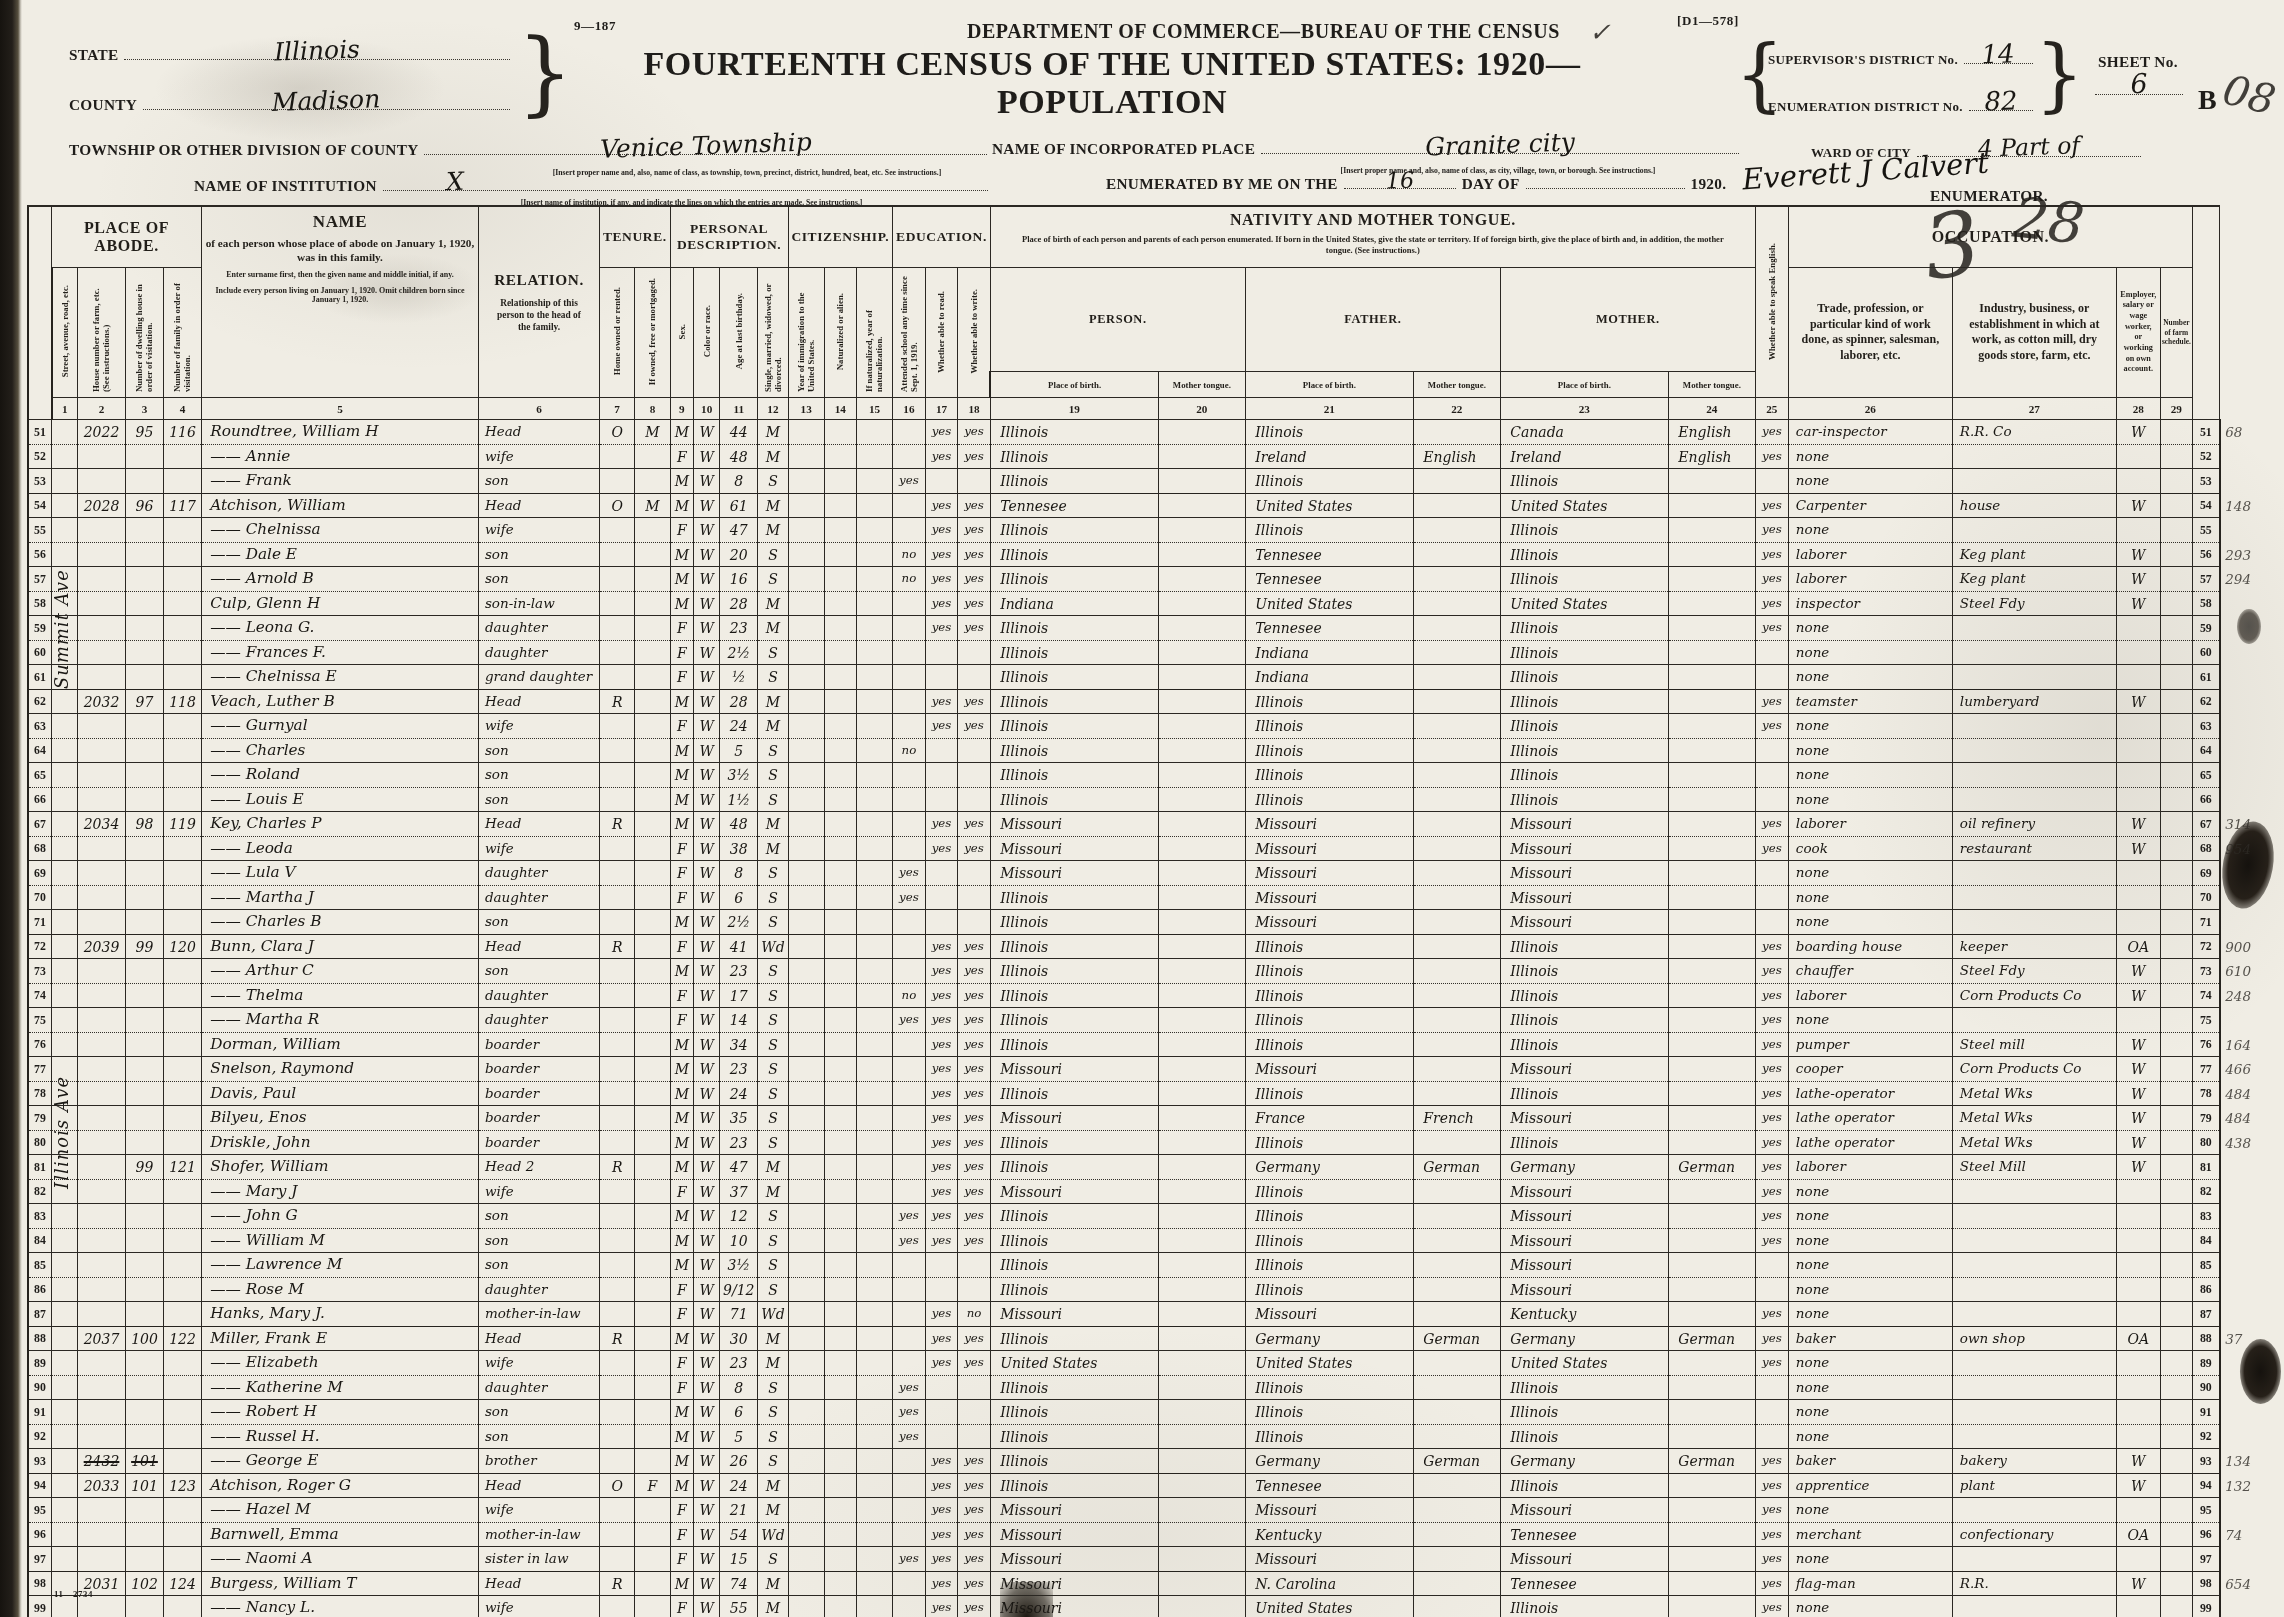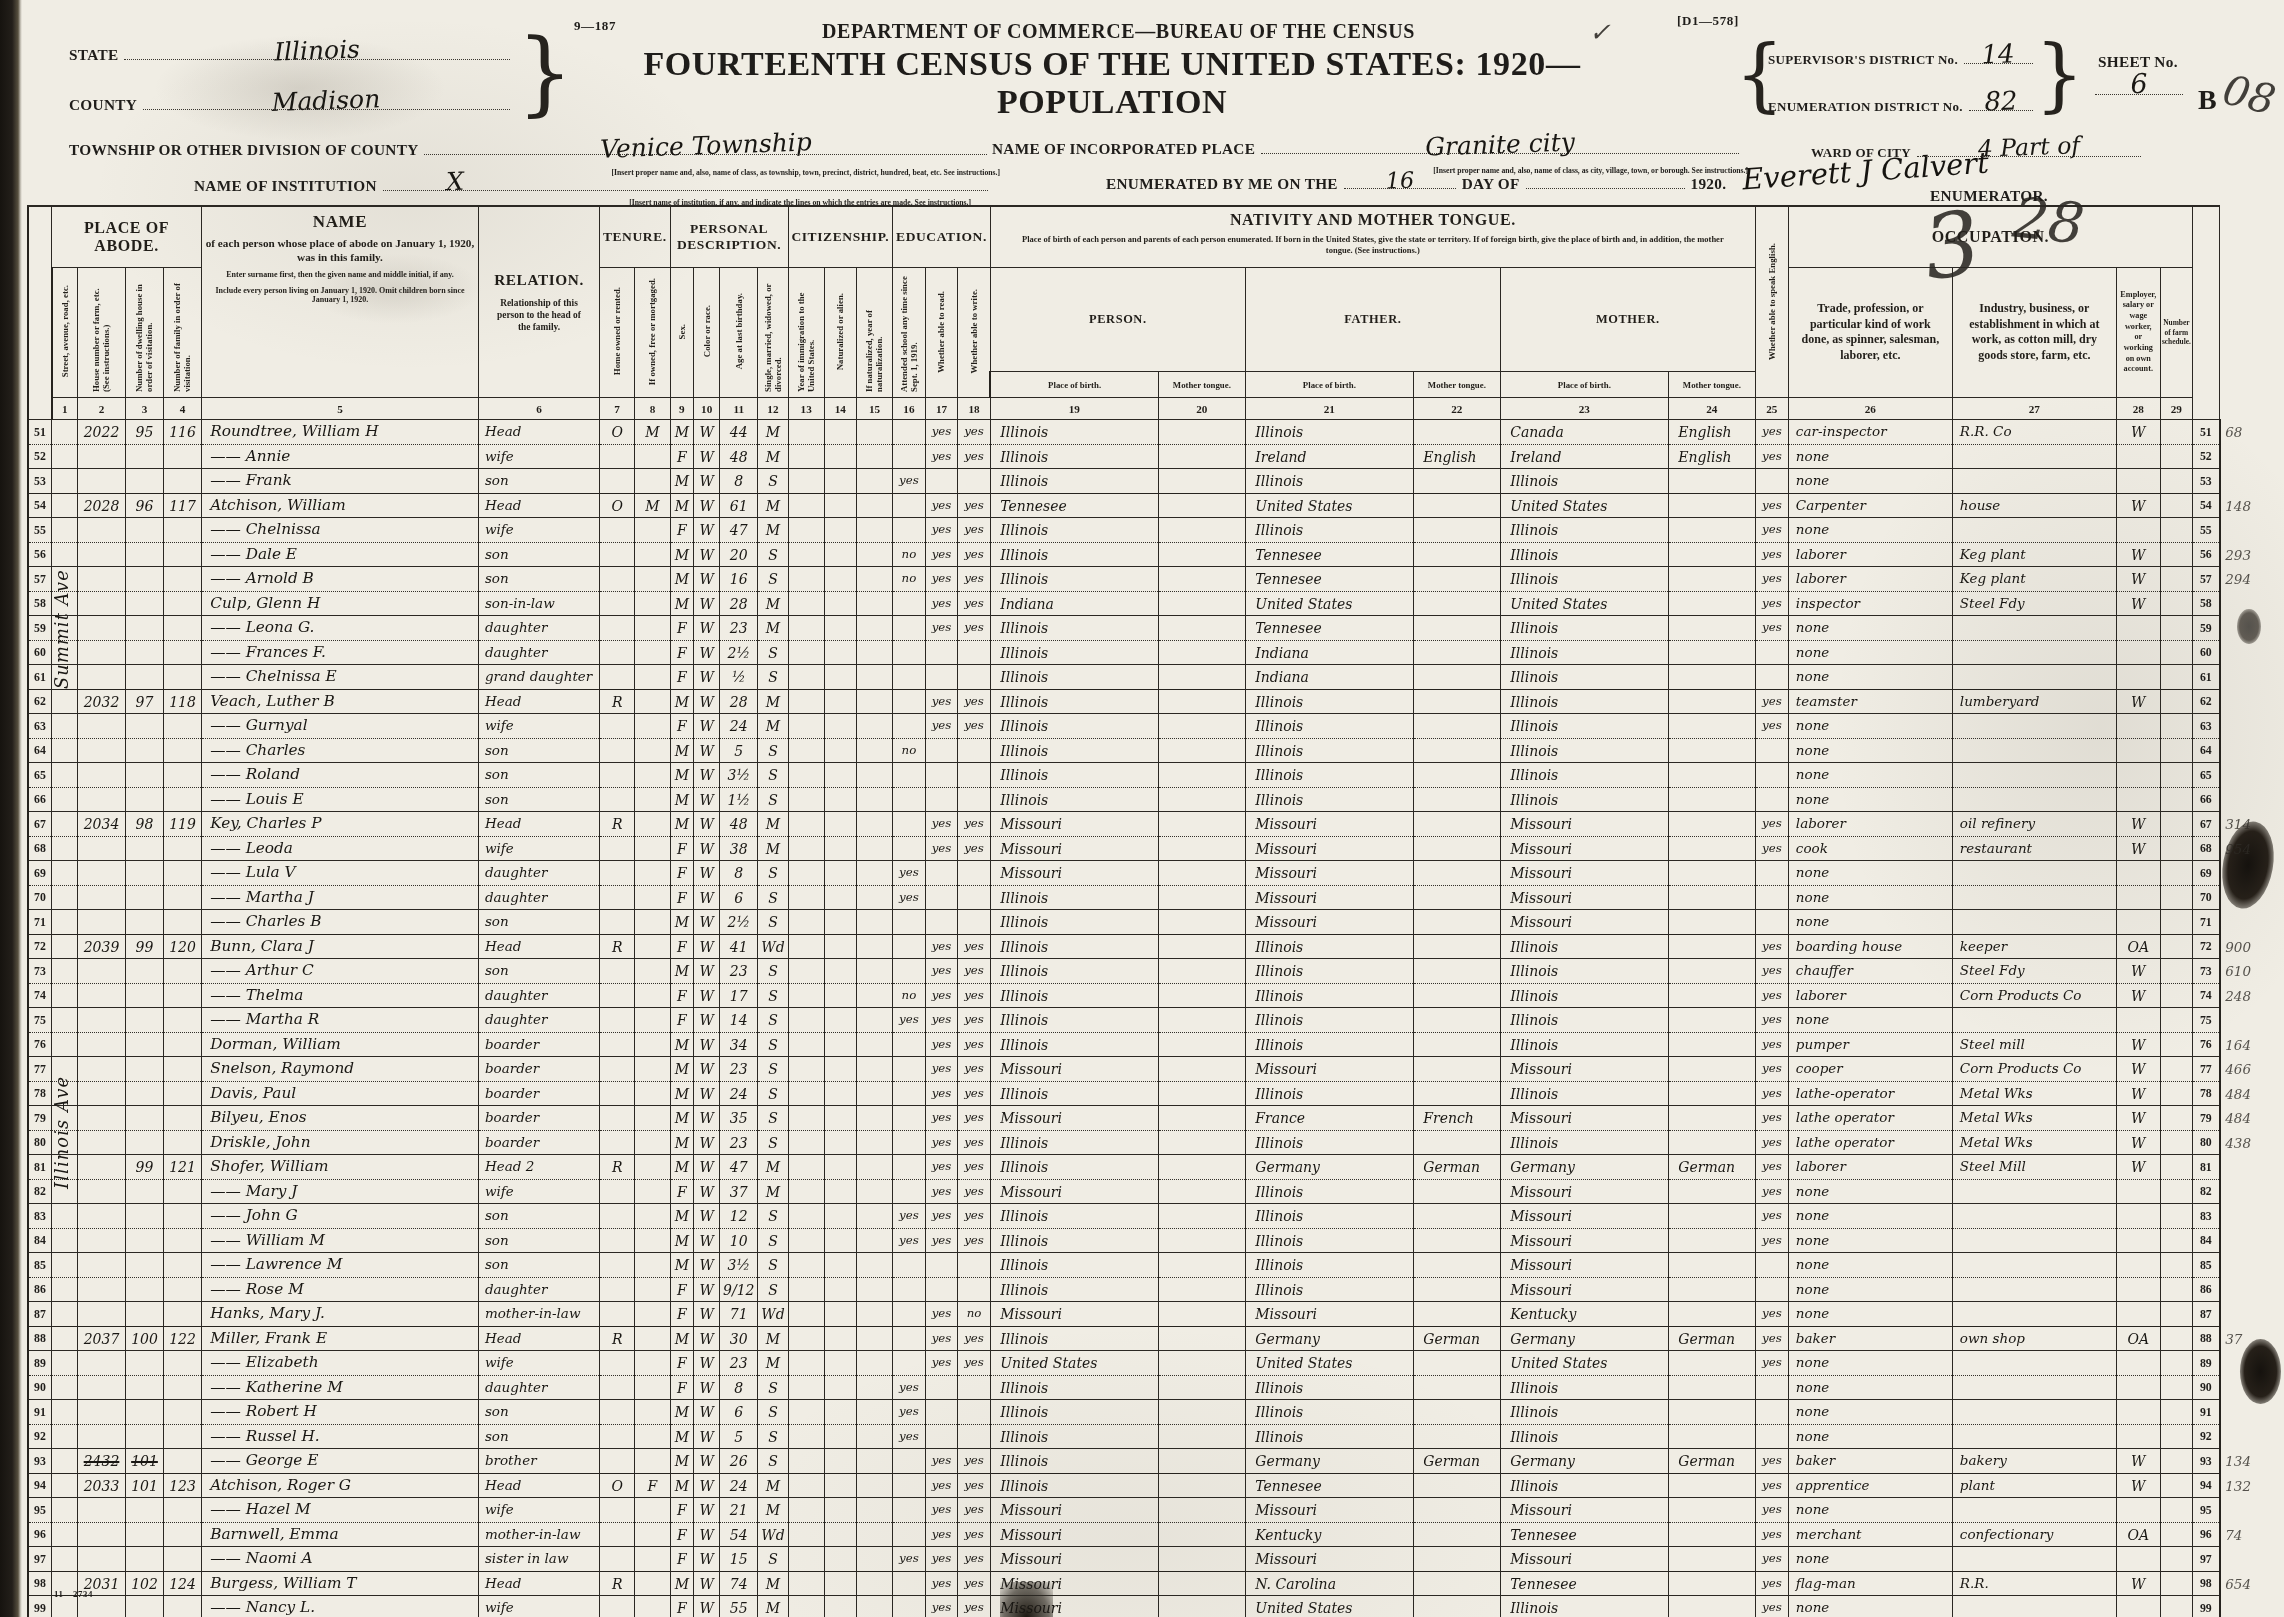--- a/index.html
+++ b/index.html
@@ -26,25 +26,25 @@
   .stain.s2{left:306px;top:253px;width:177px;height:71px;background:radial-gradient(ellipse,rgba(100,92,78,.15),transparent 70%);}
 
   
   .lbl{font-weight:bold;letter-spacing:0.3px;font-size:15.3px;white-space:nowrap;}
   .lbl.sm{font-size:13px;}
   .hdr-abs{position:absolute;display:flex;align-items:baseline;gap:5.9px;}
   .fill{flex:1;border-bottom:1.8px dotted #3a362f;position:relative;min-height:5.9px;}
   .fill.fixed{flex:none;}
   .hw{font-family:"DejaVu Serif", serif;font-style:italic;color:#191713;}
   .fill .hw{position:absolute;left:50%;bottom:-3.5px;transform:translateX(-50%) rotate(-2deg);font-size:25px;white-space:nowrap;line-height:1;}
-  .note{position:absolute;font-size:7.7px;font-weight:bold;text-align:right;line-height:1.15;}
+  .note{position:absolute;font-size:7.7px;font-weight:bold;text-align:center;line-height:1.15;}
   .code{position:absolute;font-weight:bold;font-size:13px;letter-spacing:0.6px;margin-left:36px;}
   .brace{position:absolute;font-size:88px;font-weight:400;line-height:1;color:#26231e;font-family:"DejaVu Serif",serif;transform:scaleY(1.05);}
   .brace.smb{font-size:77px;}
-  .dept{position:absolute;left:677px;top:20px;width:883px;text-align:center;font-weight:bold;font-size:20px;letter-spacing:0.6px;}
+  .dept{position:absolute;left:677px;top:20px;width:883px;text-align:right;font-weight:bold;font-size:20px;letter-spacing:0.6px;}
   .title{position:absolute;left:594px;top:45px;width:1036px;text-align:center;font-weight:bold;font-size:34px;letter-spacing:0.6px;}
   .sig{position:absolute;font-family:"DejaVu Serif",serif;font-style:italic;font-size:29px;transform:rotate(-4deg);white-space:nowrap;color:#15130f;}
   .sheetletter{position:absolute;font-weight:bold;font-size:28px;}
   .scrawl{position:absolute;font-family:"DejaVu Serif",serif;font-style:italic;color:#1d1a15;opacity:.82;white-space:nowrap;}
 
   
   table{border-collapse:collapse;table-layout:fixed;position:absolute;left:27px;top:205px;}
   th,td{border:0.9px solid #2b2823;padding:0 2.9px;overflow:visible;}
   thead th{font-family:"Liberation Serif",serif;color:#211e19;vertical-align:middle;}
   tr.t1 th{height:56px;border-top:2.1px solid #2b2823;}

